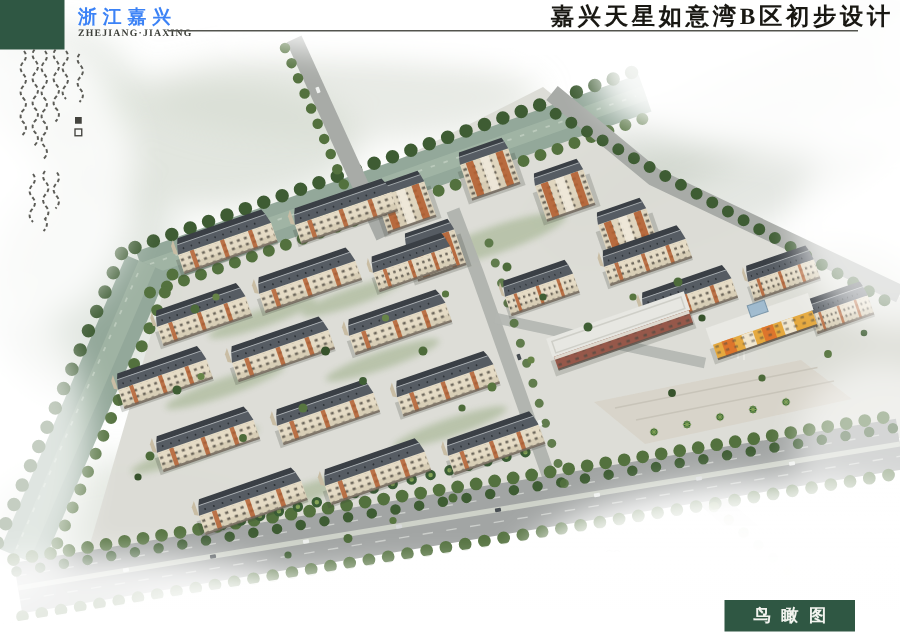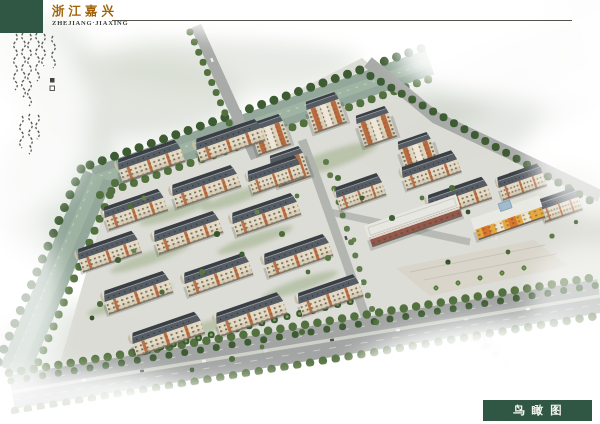--- a/index.html
+++ b/index.html
@@ -1,30 +1,30 @@
 <!DOCTYPE html>
 <html style="--brand_green: #2f5743; --water: #93a89a; --ground: #dbdbd5; --road: #a2a5a4; --roof_front: #565c63; --roof_back: #3a3f45; --facade: #e5dbc5; --accent_orange: #b45f31; --brick_red: #96584a; --kd_yellow: #e5a93f; --tree_dark: #3e5c33; --tree_mid: #53713e; --tree_light: #74924e;"><head>
 <meta charset="utf-8">
 <style>
   html,body{margin:0;padding:0;background:#ffffff;}
   .board{position:relative;width:600px;height:424px;background:#fff;overflow:hidden;
          font-family:"Liberation Serif","DejaVu Serif",serif;}
   .scene{position:absolute;left:0;top:0;width:600px;height:424px;}
   .brand-block{position:absolute;left:0;top:0;width:43px;height:33px;background:var(--brand_green);}
   .region-cn{position:absolute;left:52px;top:3px;font-size:12.5px;font-weight:700;
-             letter-spacing:4px;color:#a16207;white-space:nowrap;}
+             letter-spacing:4px;color:#3b82f6;white-space:nowrap;}
   .region-en{position:absolute;left:52px;top:19px;font-size:6.5px;font-weight:700;
              letter-spacing:.8px;color:#3e403a;white-space:nowrap;}
   .header-line{position:absolute;left:112px;top:20px;width:460px;height:1px;background:#53544e;}
   .title-cn{position:absolute;right:4px;top:1px;font-size:15.5px;font-weight:700;
             letter-spacing:2.5px;color:#191813;white-space:nowrap;}
   .title-en{position:absolute;right:3px;top:22px;font-size:7.5px;font-weight:700;
             letter-spacing:1.5px;color:#22221d;white-space:nowrap;}
   .calligraphy{position:absolute;left:8px;top:30px;}
-  .caption{position:absolute;left:483px;top:400px;width:109px;height:21px;
+  .caption{position:absolute;left:483px;top:400px;width:87px;height:21px;
            background:var(--brand_green);color:#f2f4ef;display:flex;align-items:center;
            justify-content:center;font-size:11.5px;font-weight:600;letter-spacing:7px;text-indent:7px;}
 </style>
 </head>
 <body>
 
 <div class="board">
 
   <svg class="scene" viewBox="0 0 600 424" aria-hidden="true">
     <defs>
@@ -281,20 +281,21 @@
       <ellipse cx="520" cy="390" rx="180" ry="70" opacity="0.95"></ellipse>
       <ellipse cx="590" cy="300" rx="60" ry="60" opacity="0.55"></ellipse>
     </g>
     <polygon points="0,416 600,320 600,424 0,424" fill="url(#gw)"></polygon>
   </svg>
 
   <div class="brand-block"></div>
   <div class="region-cn">浙江嘉兴</div>
   <div class="region-en">ZHEJIANG·JIAXING</div>
   <div class="header-line"></div>
+  <div class="title-cn">嘉兴天星如意湾B区初步设计</div>
 
   <svg class="calligraphy" width="60" height="135" viewBox="0 0 60 135" aria-hidden="true">
     <g stroke="#4b4b45" stroke-width="1.3" fill="none" stroke-dasharray="2.5 1.8" opacity="0.9">
       <path d="M8,4 q3,4 -1,8 q-3,4 1,8 q3,4 -1,8 q-3,4 1,8 q3,4 -1,8 q-3,4 1,8 q3,4 -1,8"></path>
       <path d="M15,3 q-3,4 1,8 q3,4 -1,8 q-3,4 1,8 q3,4 -1,8 q-3,4 1,8 q3,4 -1,8 q-3,4 1,8 q3,4 -1,8"></path>
       <path d="M22,4 q3,4 -1,8 q-3,4 1,8 q3,4 -1,8 q-3,4 1,8 q3,4 -1,8 q-3,4 1,8 q3,4 -1,8 q-3,4 1,8 q3,4 -1,8"></path>
       <path d="M29,3 q-3,4 1,8 q3,4 -1,8 q-3,4 1,8 q3,4 -1,8 q-3,4 1,8 q3,4 -1,8"></path>
       <path d="M36,4 q3,4 -1,8 q-3,4 1,8 q3,4 -1,8 q-3,4 1,8"></path>
       <path d="M45,6 q-3,4 1,8 q3,4 -1,8 q-3,4 1,8 q3,4 -1,8"></path>
       <path d="M14,86 q3,4 -1,8 q-3,4 1,8 q3,4 -1,8 q-3,4 1,8"></path>

